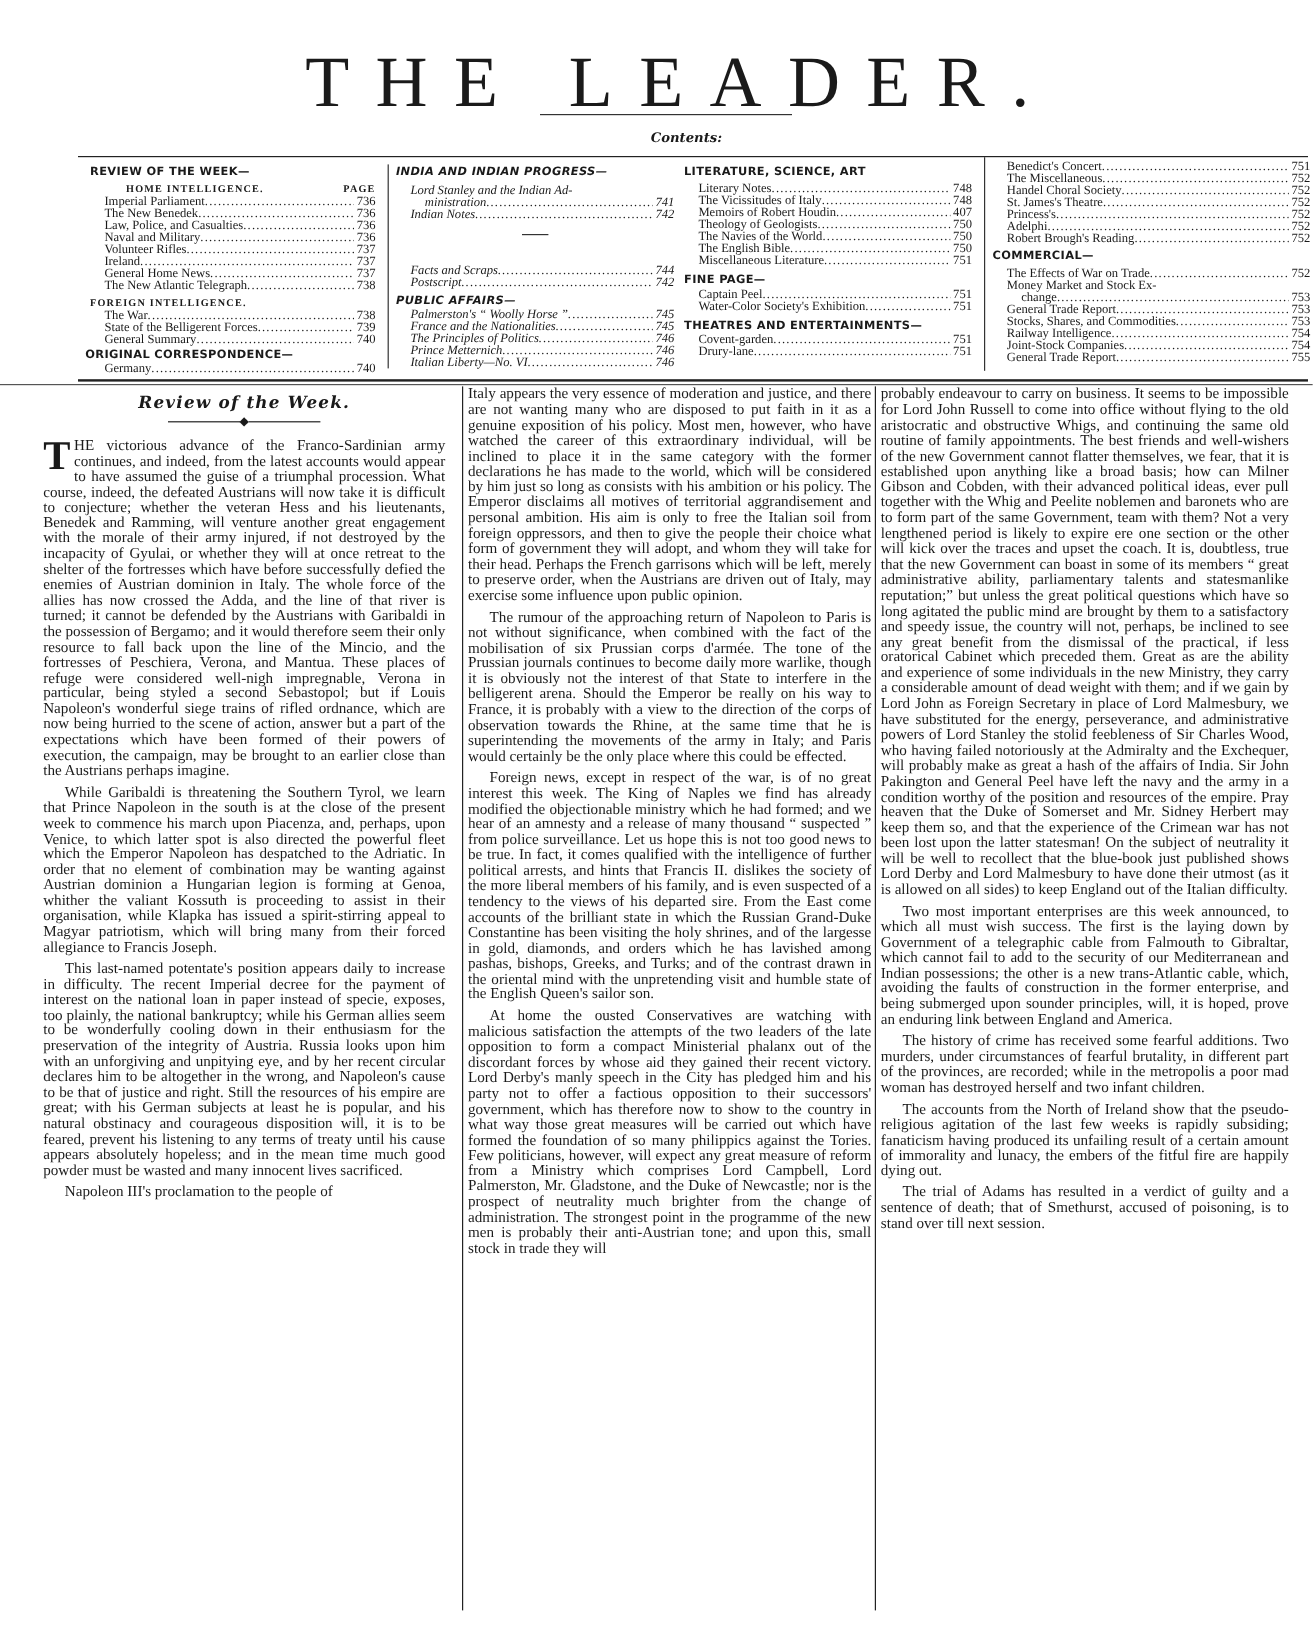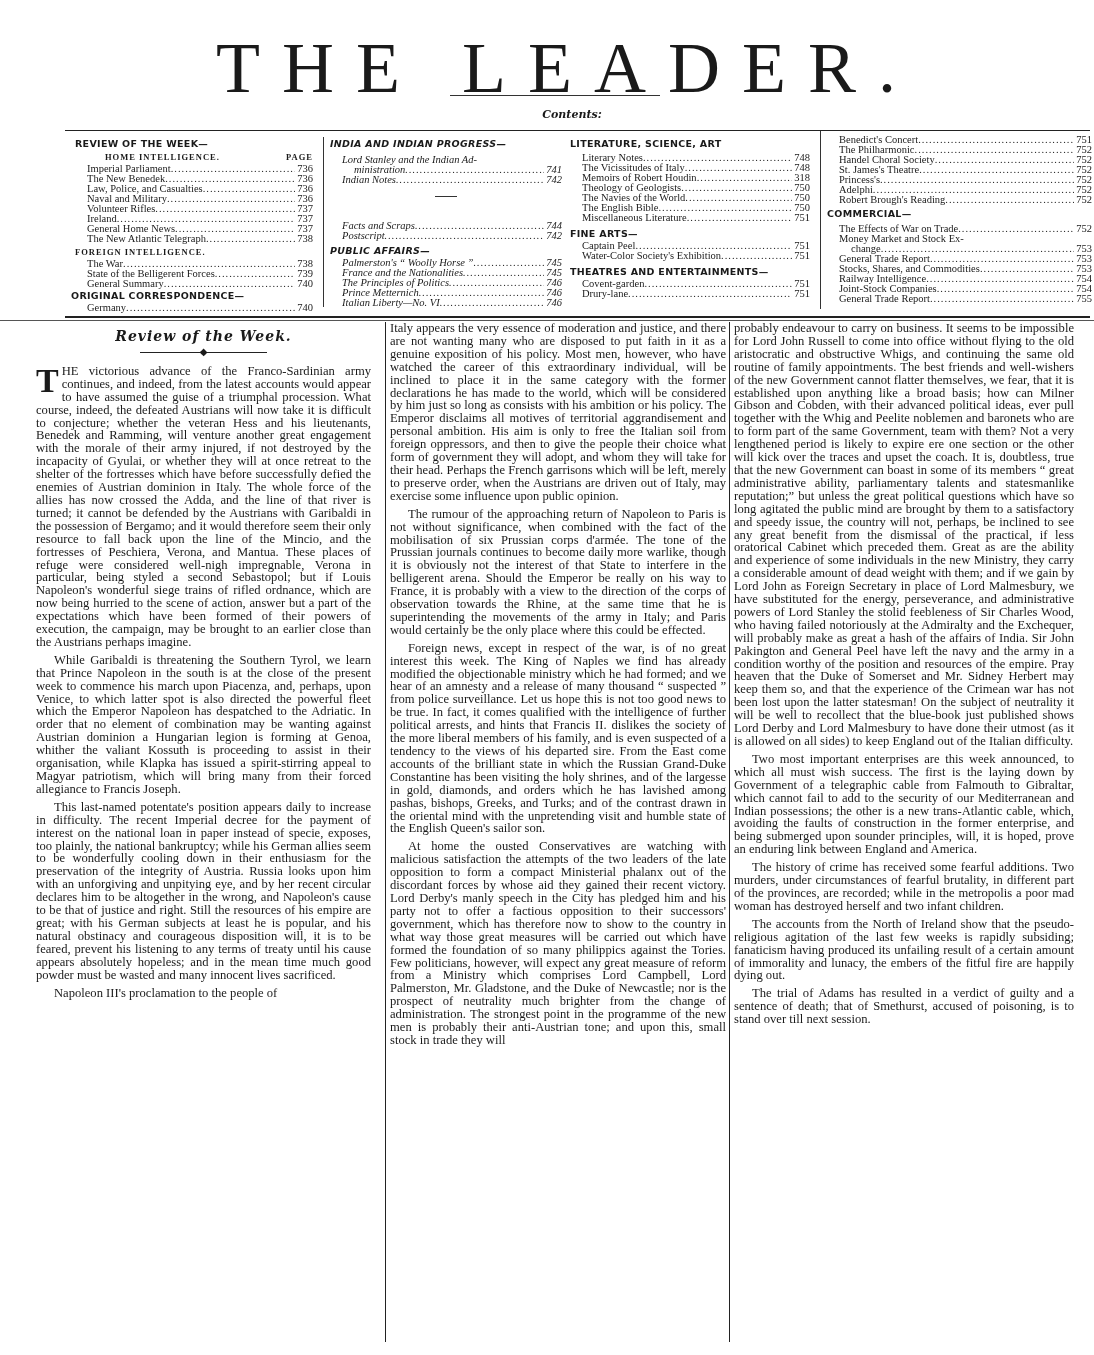--- a/index.html
+++ b/index.html
@@ -1,18 +1,18 @@
 <!DOCTYPE html>
 <html><head>
 <meta charset="utf-8">
 <style>
   html, body { margin: 0; padding: 0; background: #ffffff; }
   body { width: 1094px; height: 1355px; position: relative; overflow: hidden; color: #1a1a1a; font-family: "DejaVu Serif", serif; }
   .masthead { position: absolute; left: 0; top: 38px; width: 1094px; text-align: center; }
-  .masthead-title { font-family: "Liberation Serif", serif; font-size: 72px; letter-spacing: 22px; font-weight: normal; line-height: 60px; margin-left: 40px; }
+  .masthead-title { font-family: "Liberation Serif", serif; font-size: 60px; letter-spacing: 22px; font-weight: normal; line-height: 60px; margin-left: 40px; }
   .masthead-rule { position: absolute; left: 450px; top: 64px; width: 210px; height: 1px; background: #333; }
   .contents-label { position: absolute; left: 0; width: 1094px; top: 108px; text-align: center; font-family: "DejaVu Serif", serif; font-weight: bold; font-size: 11px; font-style: italic; margin-left: 25px; }
   .toc { position: absolute; left: 65px; top: 130px; width: 1025px; height: 185px; border-top: 1px solid #222; border-bottom: 2px solid #222; }
   .toc-col { position: absolute; top: 6px; font-family: "Liberation Serif", serif; font-size: 10.5px; line-height: 10px; }
   .toc-col.c1 { left: 10px; width: 238px; }
   .toc-col.c2 { left: 258px; width: 232px; border-left: 1px solid #333; padding-left: 6px; height: 170px; font-style: italic; }
   .toc-col.c3 { left: 505px; width: 240px; }
   .toc-col.c4 { left: 755px; width: 265px; border-left: 1px solid #333; padding-left: 6px; top: 0; height: 178px; }
   .sec-head { font-family: "DejaVu Sans", sans-serif; font-weight: bold; font-size: 9.5px; letter-spacing: 0.3px; margin: 2px 0 2px 0; }
   .sub-head { font-family: "Liberation Serif", serif; font-weight: bold; font-size: 8.5px; letter-spacing: 1px; text-align: center; margin: 3px 0 2px 0; display: flex; justify-content: space-between; padding-left: 30px; }
@@ -199,21 +199,21 @@
           <span class="p">748</span>
         </div>
         <div class="entry">
           <span class="t">The Vicissitudes of Italy</span>
           <span class="d"></span>
           <span class="p">748</span>
         </div>
         <div class="entry">
           <span class="t">Memoirs of Robert Houdin</span>
           <span class="d"></span>
-          <span class="p">318</span>
+          <span class="p">407</span>
         </div>
         <div class="entry">
           <span class="t">Theology of Geologists</span>
           <span class="d"></span>
           <span class="p">750</span>
         </div>
         <div class="entry">
           <span class="t">The Navies of the World</span>
           <span class="d"></span>
           <span class="p">750</span>
@@ -222,21 +222,21 @@
           <span class="t">The English Bible</span>
           <span class="d"></span>
           <span class="p">750</span>
         </div>
         <div class="entry">
           <span class="t">Miscellaneous Literature</span>
           <span class="d"></span>
           <span class="p">751</span>
         </div>
       </div>
-    <div class="sec-head" style="margin-top:6px;">FINE ARTS—</div>
+    <div class="sec-head" style="margin-top:6px;">FINE PAGE—</div>
     <div id="col3-fine">
         <div class="entry">
           <span class="t">Captain Peel</span>
           <span class="d"></span>
           <span class="p">751</span>
         </div>
         <div class="entry">
           <span class="t">Water-Color Society's Exhibition</span>
           <span class="d"></span>
           <span class="p">751</span>
@@ -258,21 +258,21 @@
   </div>
 
   <div class="toc-col c4">
     <div id="col4-ent" style="margin-top:4px;">
         <div class="entry">
           <span class="t">Benedict's Concert</span>
           <span class="d"></span>
           <span class="p">751</span>
         </div>
         <div class="entry">
-          <span class="t">The Philharmonic</span>
+          <span class="t">The Miscellaneous</span>
           <span class="d"></span>
           <span class="p">752</span>
         </div>
         <div class="entry">
           <span class="t">Handel Choral Society</span>
           <span class="d"></span>
           <span class="p">752</span>
         </div>
         <div class="entry">
           <span class="t">St. James's Theatre</span>

